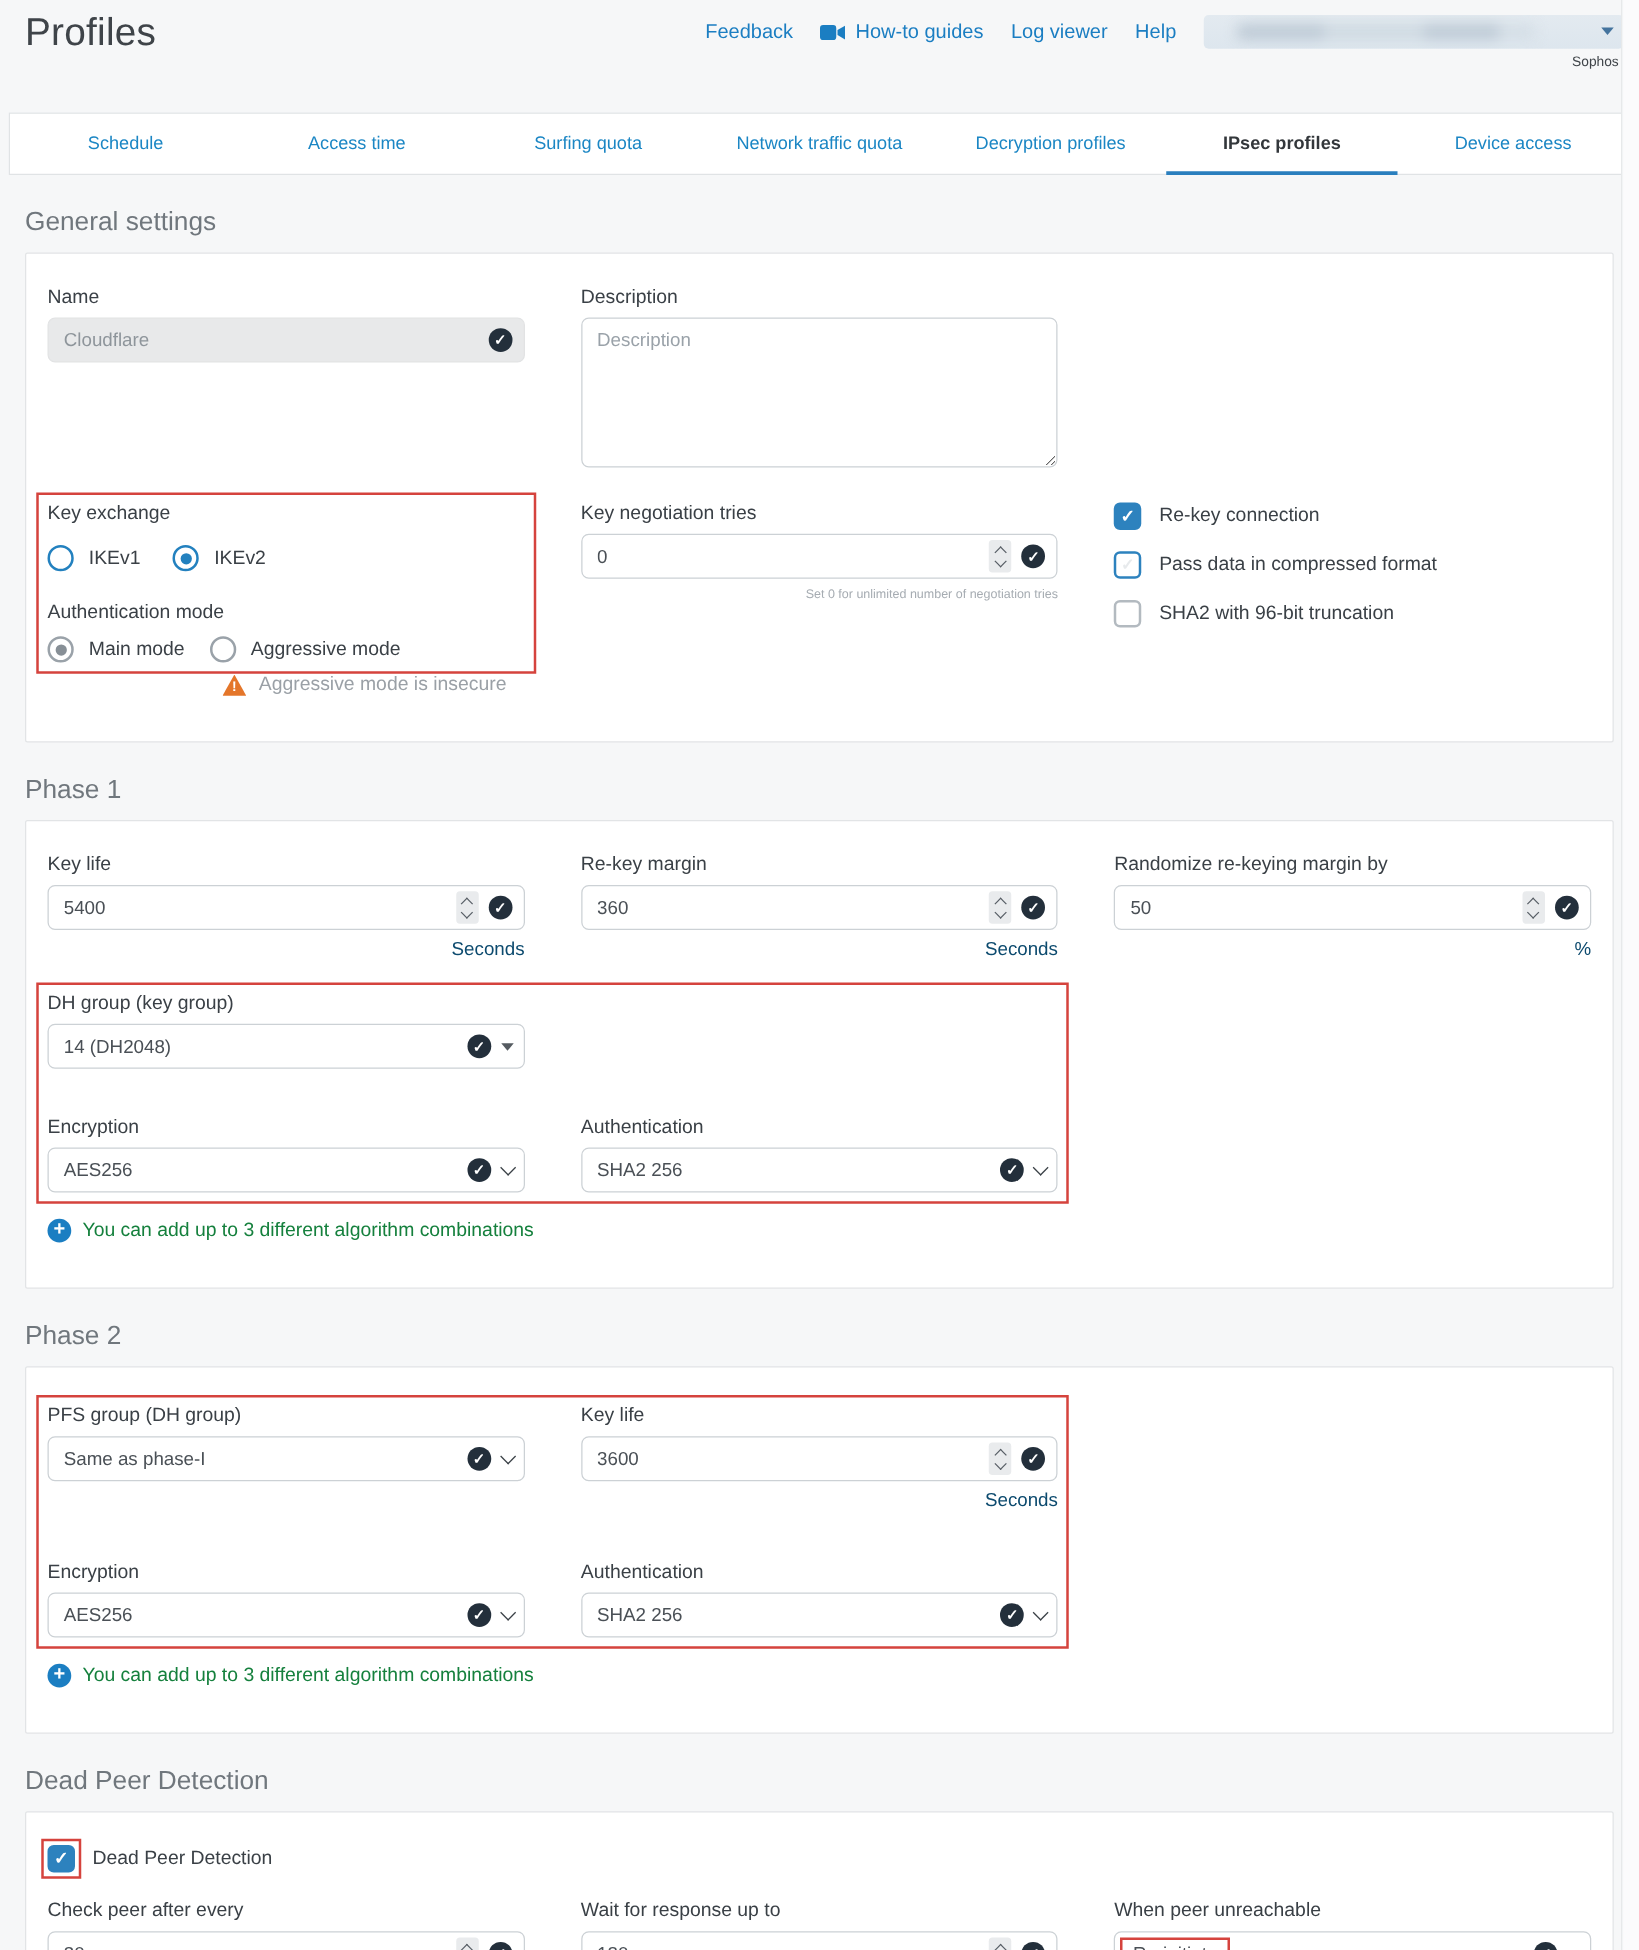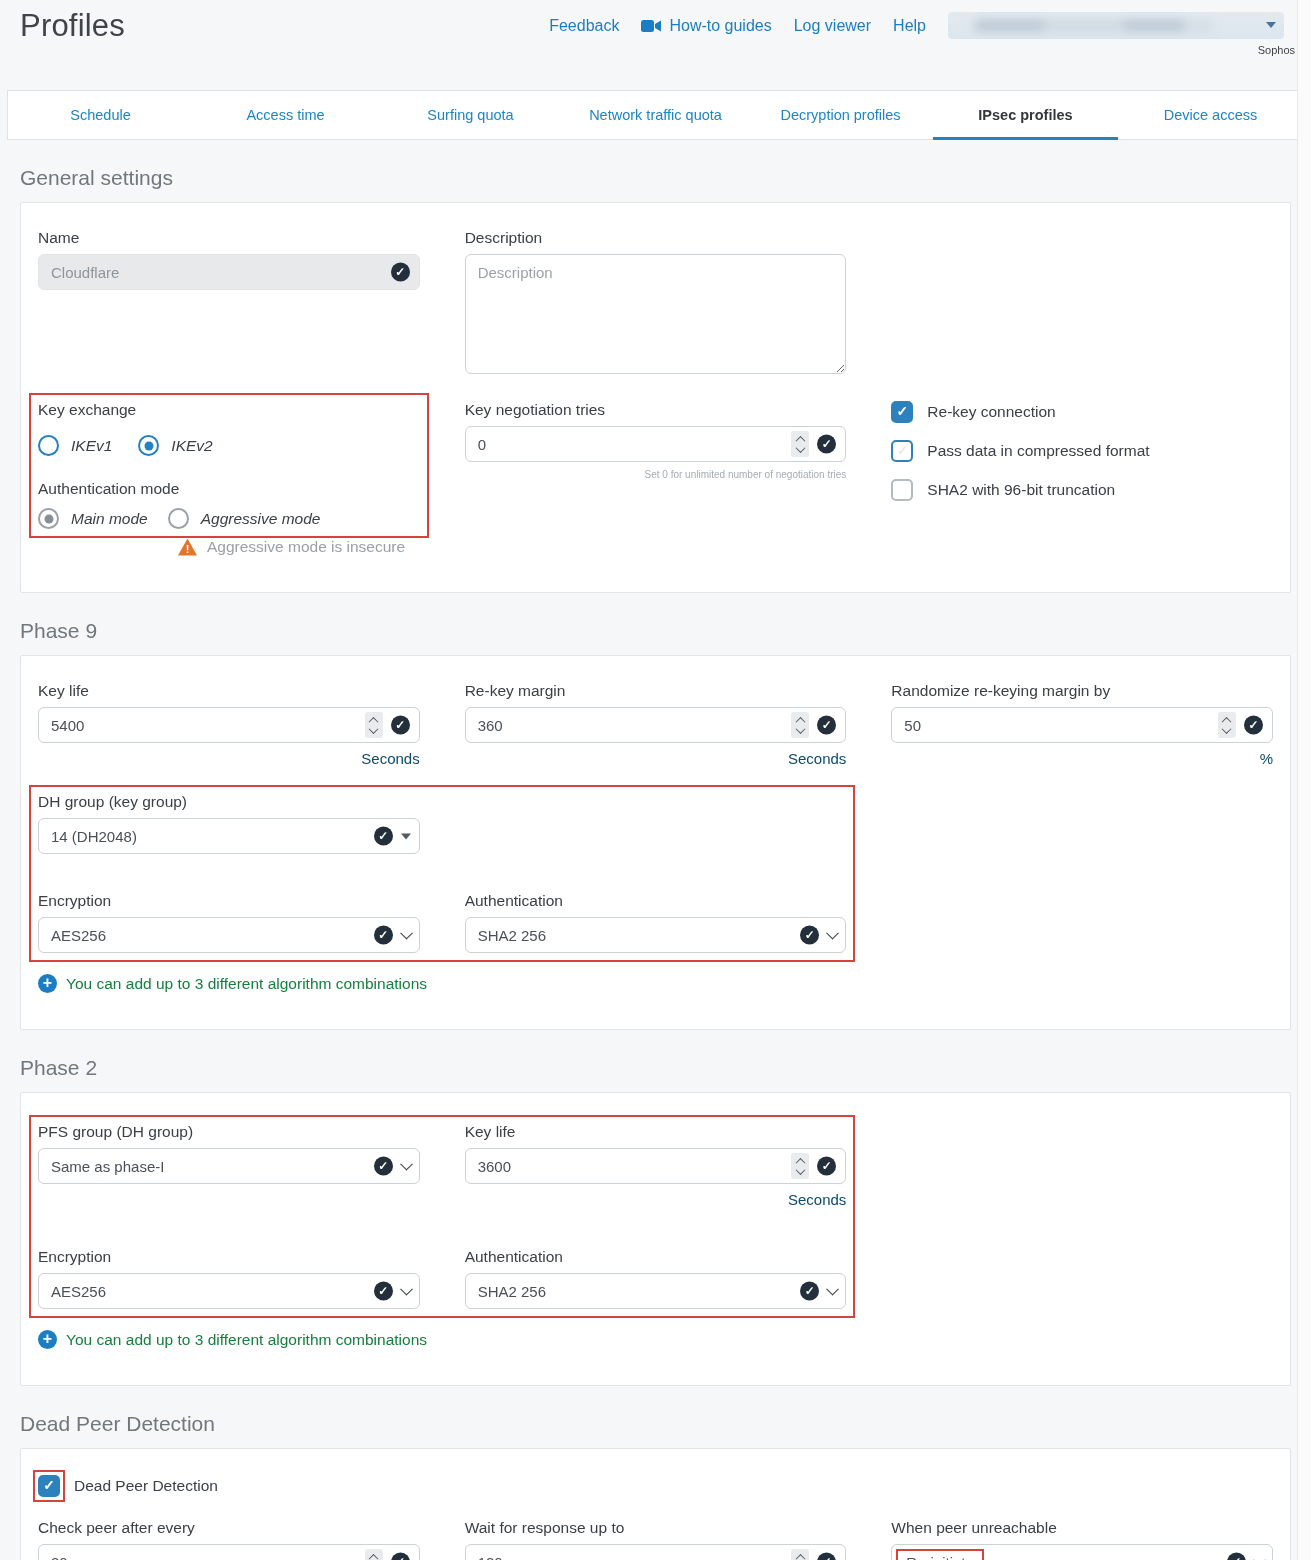--- a/index.html
+++ b/index.html
@@ -8,21 +8,21 @@
     font-family: "Liberation Sans", sans-serif;
     background: #f6f7f8;
     color: #353b41;
     font-size: 15px;
   }
 
   
   .header { padding: 8px 20px 0 20px; position: relative; }
   .page-title { font-size: 31px; font-weight: 300; color: #3f4449; letter-spacing: .2px; }
   .header-right {
-    position: absolute; top: 12px; right: 27px;
+    position: absolute; top: 12px; right: 12px;
     display: flex; align-items: center; gap: 22px;
   }
   .hlink { color: #1b7ec2; font-size: 16px; text-decoration: none; cursor: pointer; display: flex; align-items: center; gap: 7px; }
   .appliance-pill {
     width: 336px; height: 27px; border-radius: 4px;
     background: linear-gradient(180deg,#e3eaf0,#dde6ee);
     position: relative; overflow: hidden;
   }
   .appliance-pill .blurred {
     position: absolute; left: 26px; top: 7px; width: 240px; height: 13px;
@@ -105,21 +105,21 @@
   .helper-note { text-align: right; color: #a6acb2; font-size: 10px; margin-top: 7px; }
 
   textarea.desc {
     width: 100%; height: 120px; border: 1px solid #ccd1d5; border-radius: 6px;
     padding: 9px 12px; font: inherit; font-size: 15px; color: #4a5056; resize: both;
     background: #fff; outline: none;
   }
   textarea.desc::placeholder { color: #9aa2a9; }
 
   
-  .radio-row { display: flex; align-items: flex-end; gap: 26px; margin-top: 10px; font-style: italic; }
+  .radio-row { display: flex; align-items: flex-end; gap: 26px; margin-top: 10px; }
   .radio-opt { display: flex; align-items: center; gap: 12px; cursor: pointer; }
   .radio { width: 21px; height: 21px; border-radius: 50%; background: #fff; position: relative; flex: none; }
   .radio.blue { border: 2.5px solid #2381bf; }
   .radio.gray { border: 2.5px solid #9aa2a9; }
   .radio.sel::after {
     content: ""; position: absolute; left: 50%; top: 50%; transform: translate(-50%,-50%);
     width: 9px; height: 9px; border-radius: 50%;
   }
   .radio.blue.sel::after { background: #2381bf; }
   .radio.gray.sel::after { background: #878f96; }
@@ -307,21 +307,21 @@
         <span class="opt-label">Pass data in compressed format</span>
       </div>
       <div class="opt-row">
         <span class="cb off-gray"></span>
         <span class="opt-label">SHA2 with 96-bit truncation</span>
       </div>
     </div>
   </div>
 </div>
 
-<div class="section-heading">Phase 9</div>
+<div class="section-heading">Phase 1</div>
 
 <div class="card">
   <div class="row3">
     <div>
       <div class="lbl">Key life</div>
       <div class="field num">
         <input value="5400" style="">
         <span class="spin">
             <i class="up"></i>
             <i class="dn"></i>

